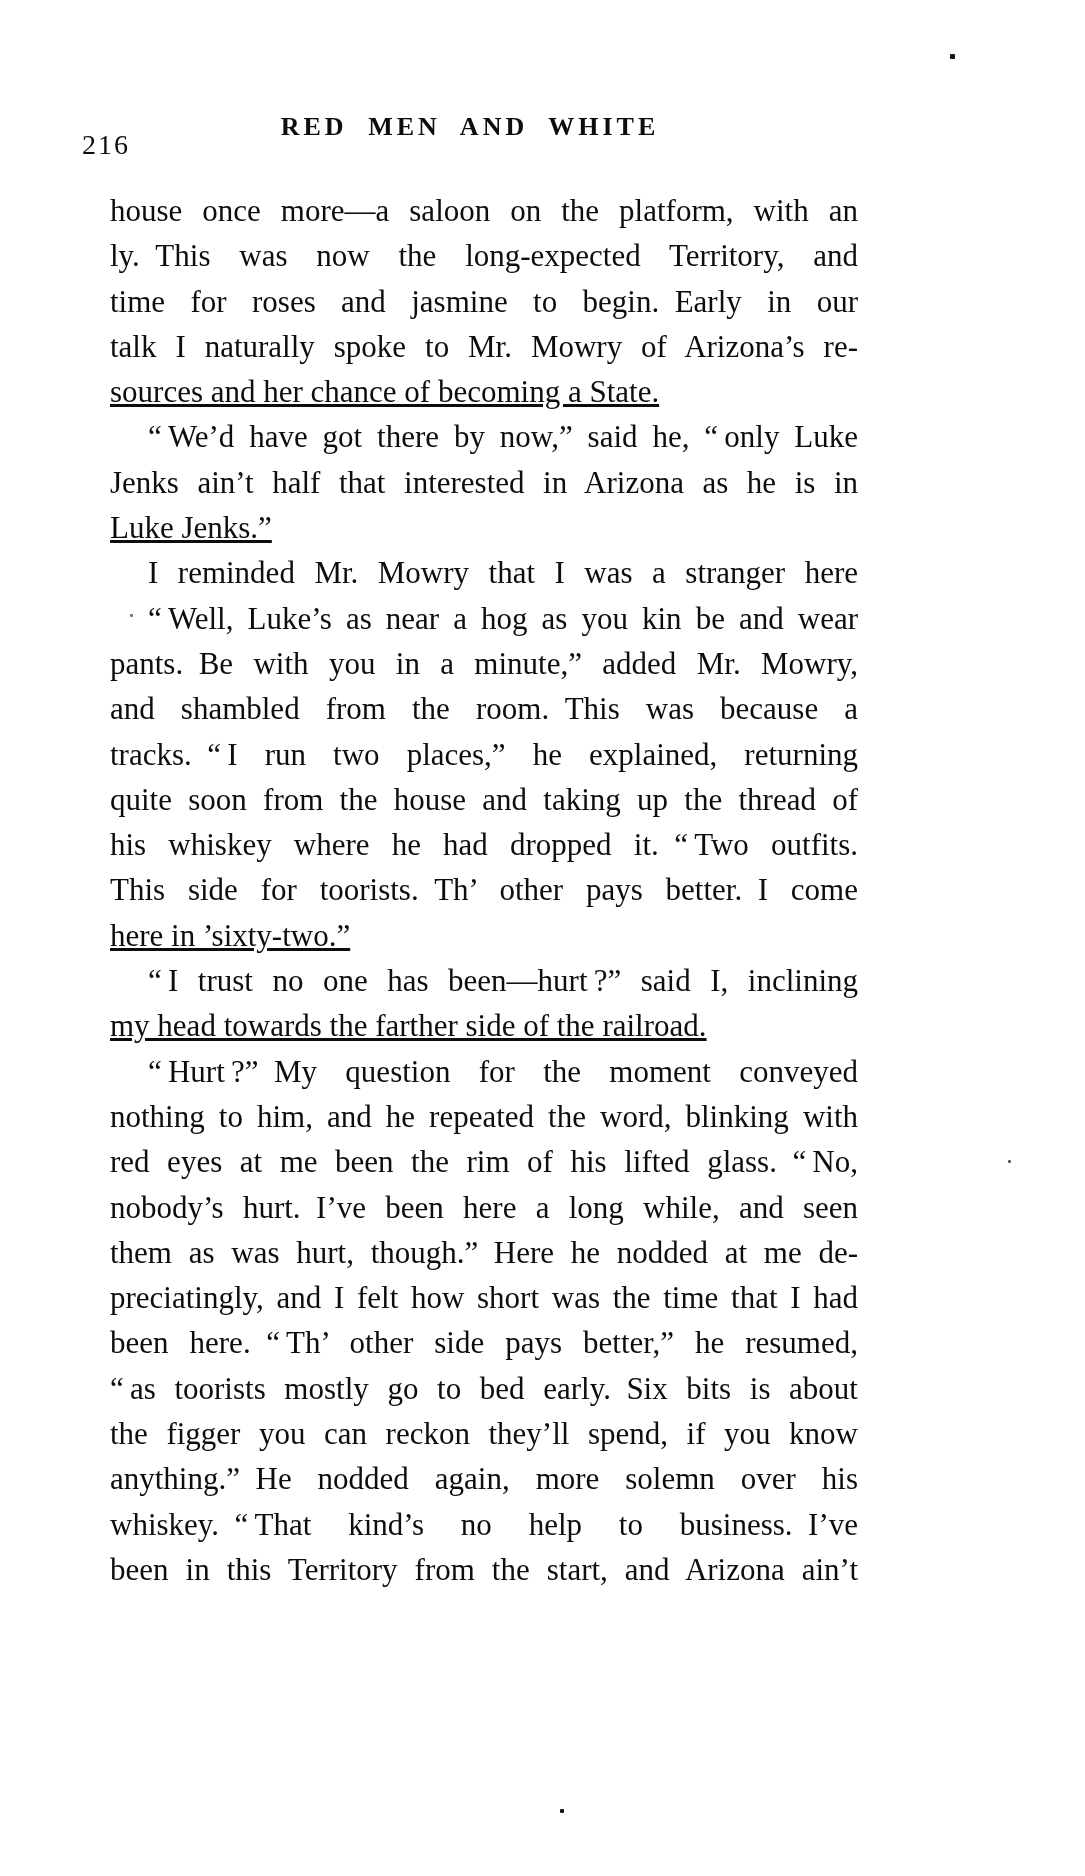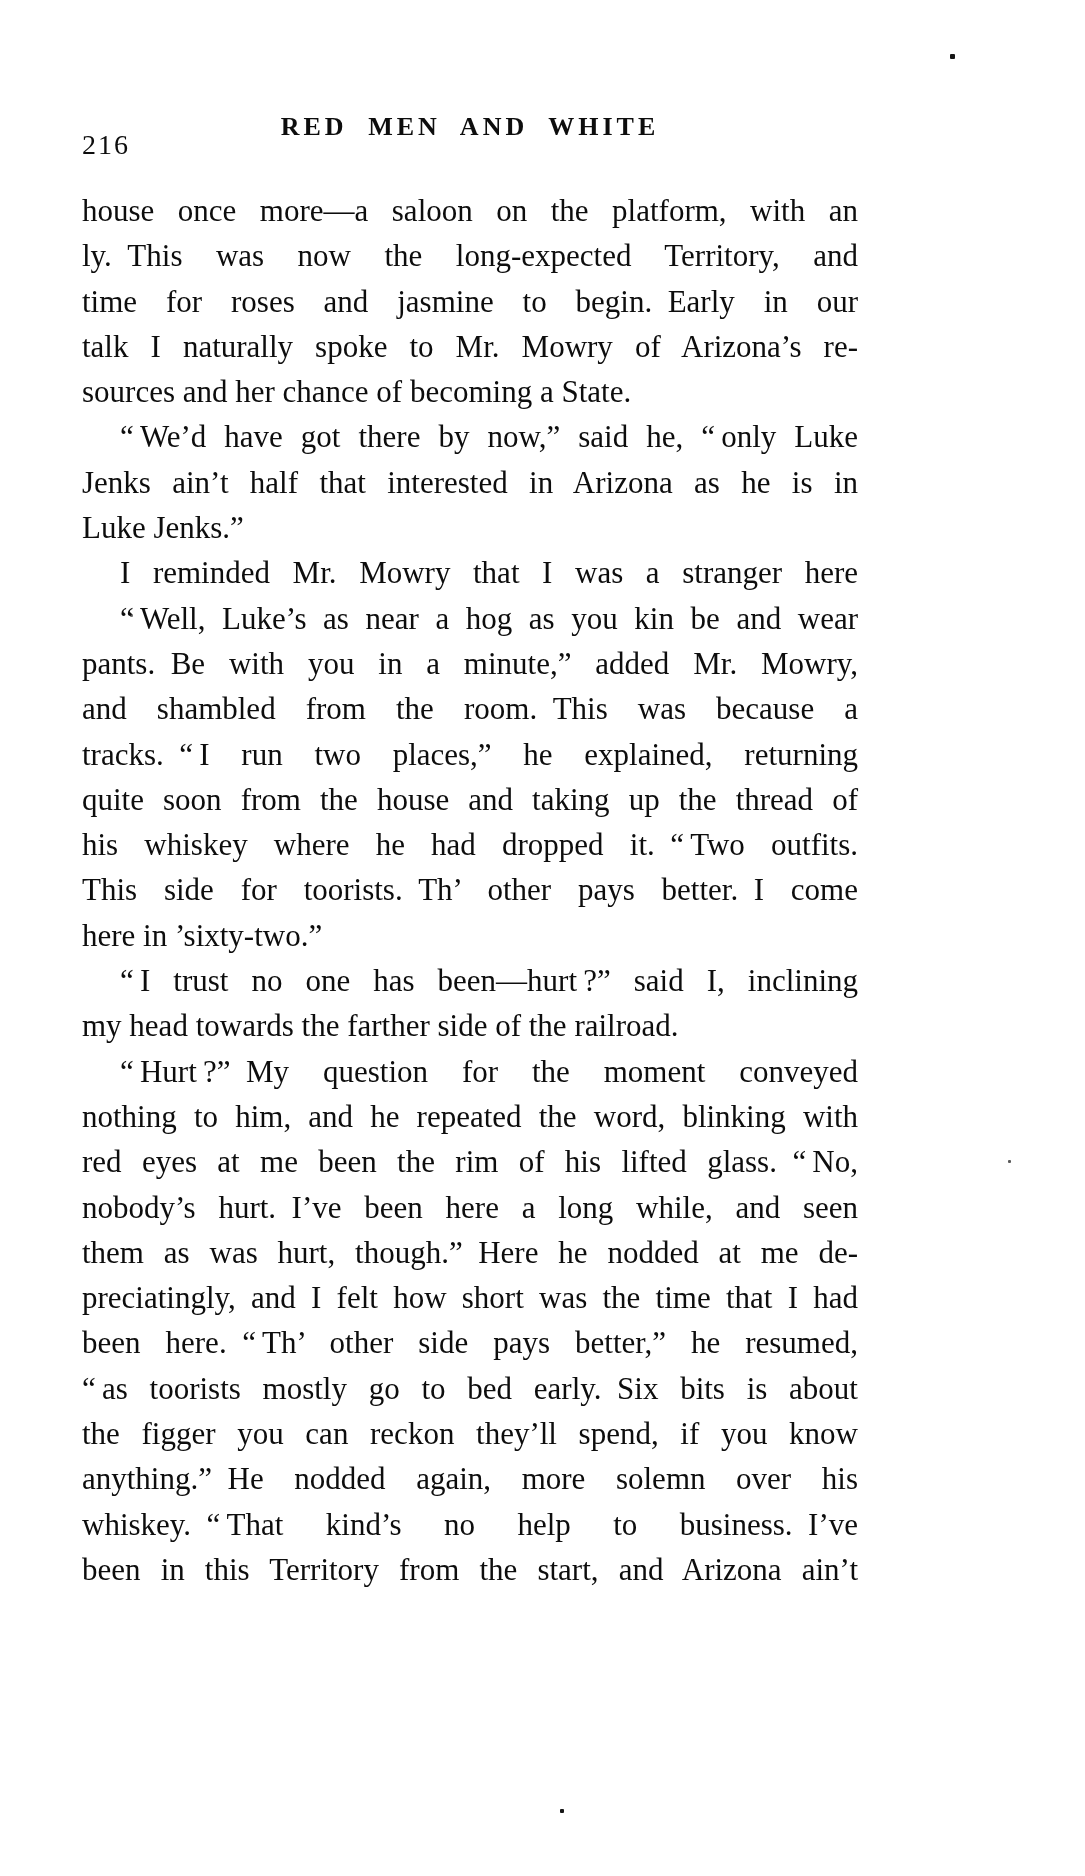--- a/index.html
+++ b/index.html
@@ -44,24 +44,26 @@
     position: absolute;
     top: 188px;
     left: 82px;
     width: 776px;
     font-size: 31px;
     line-height: 45.3px;
   }
   .ln {
     text-align: justify;
     text-align-last: justify;
+    margin-left: 28px;
   }
   .ln.end {
     text-align: right;
     text-align-last: left;
+    text-decoration: underline;
   }
   .ln.ind {
     text-indent: 38px;
   }
   .speck {
     position: absolute;
     background: #161616;
     border-radius: 1px;
   }
   .speck.s1 { left: 950px; top: 54px;  width: 5px; height: 5px; }

